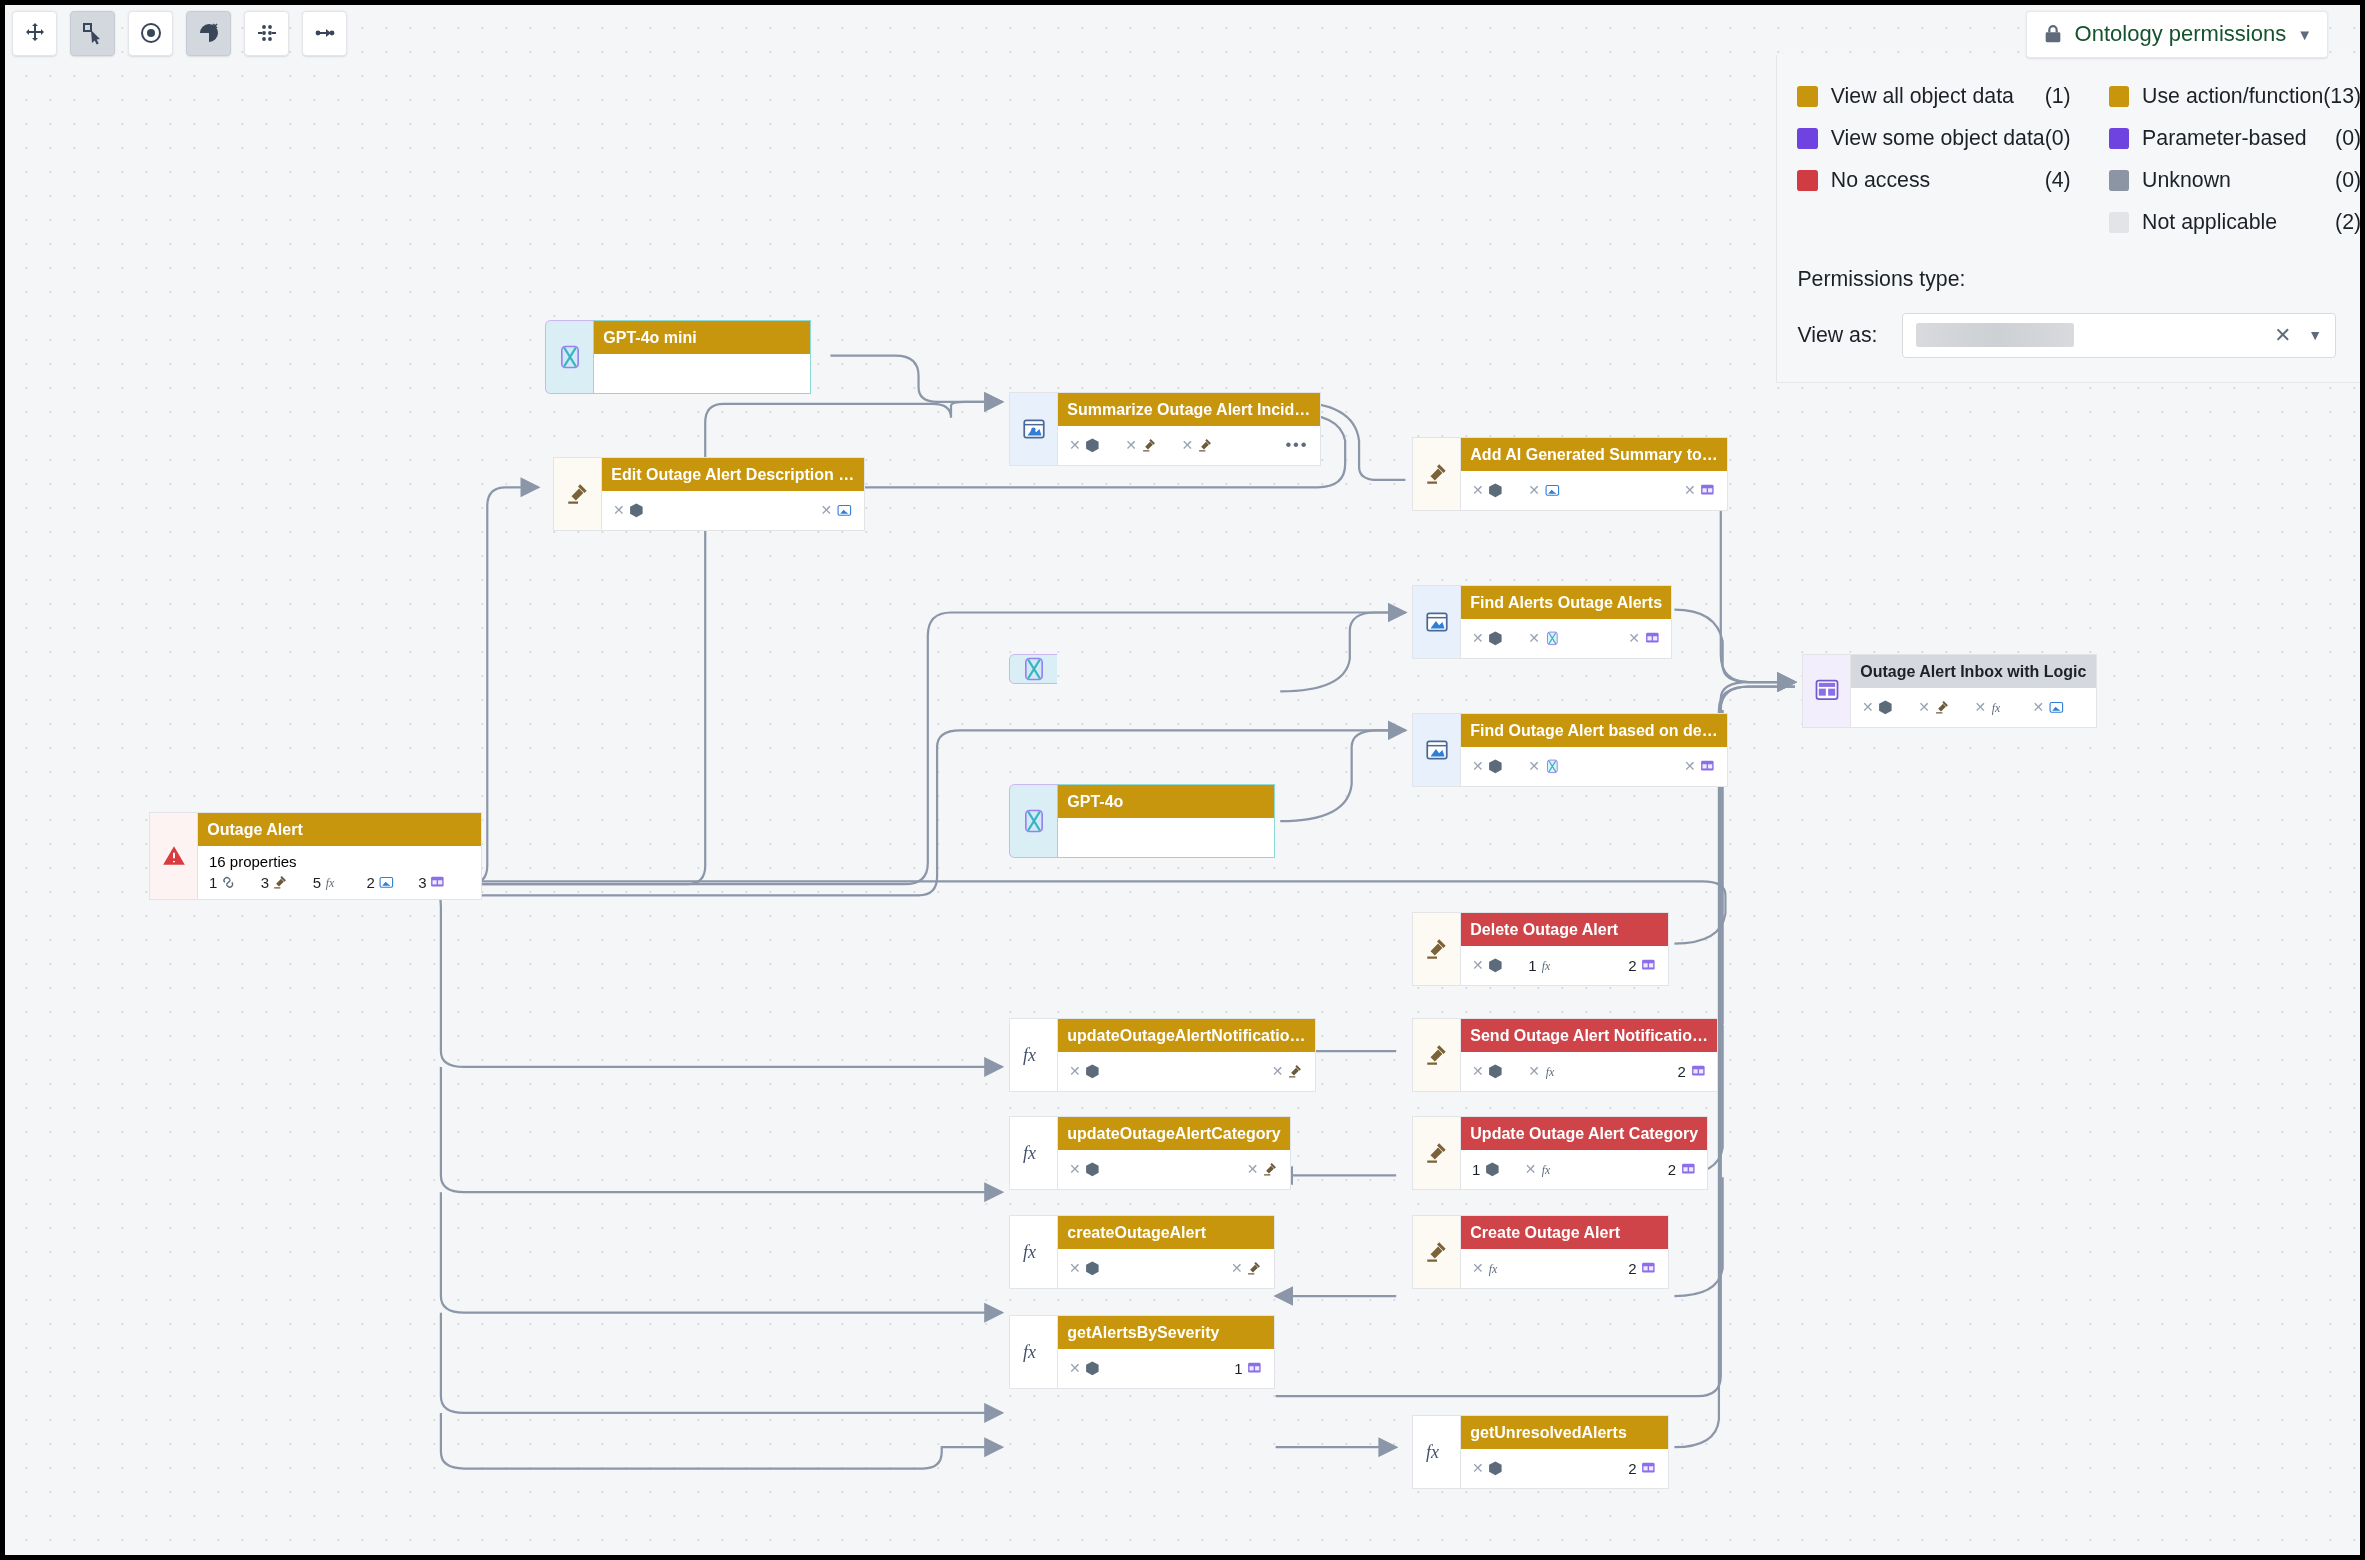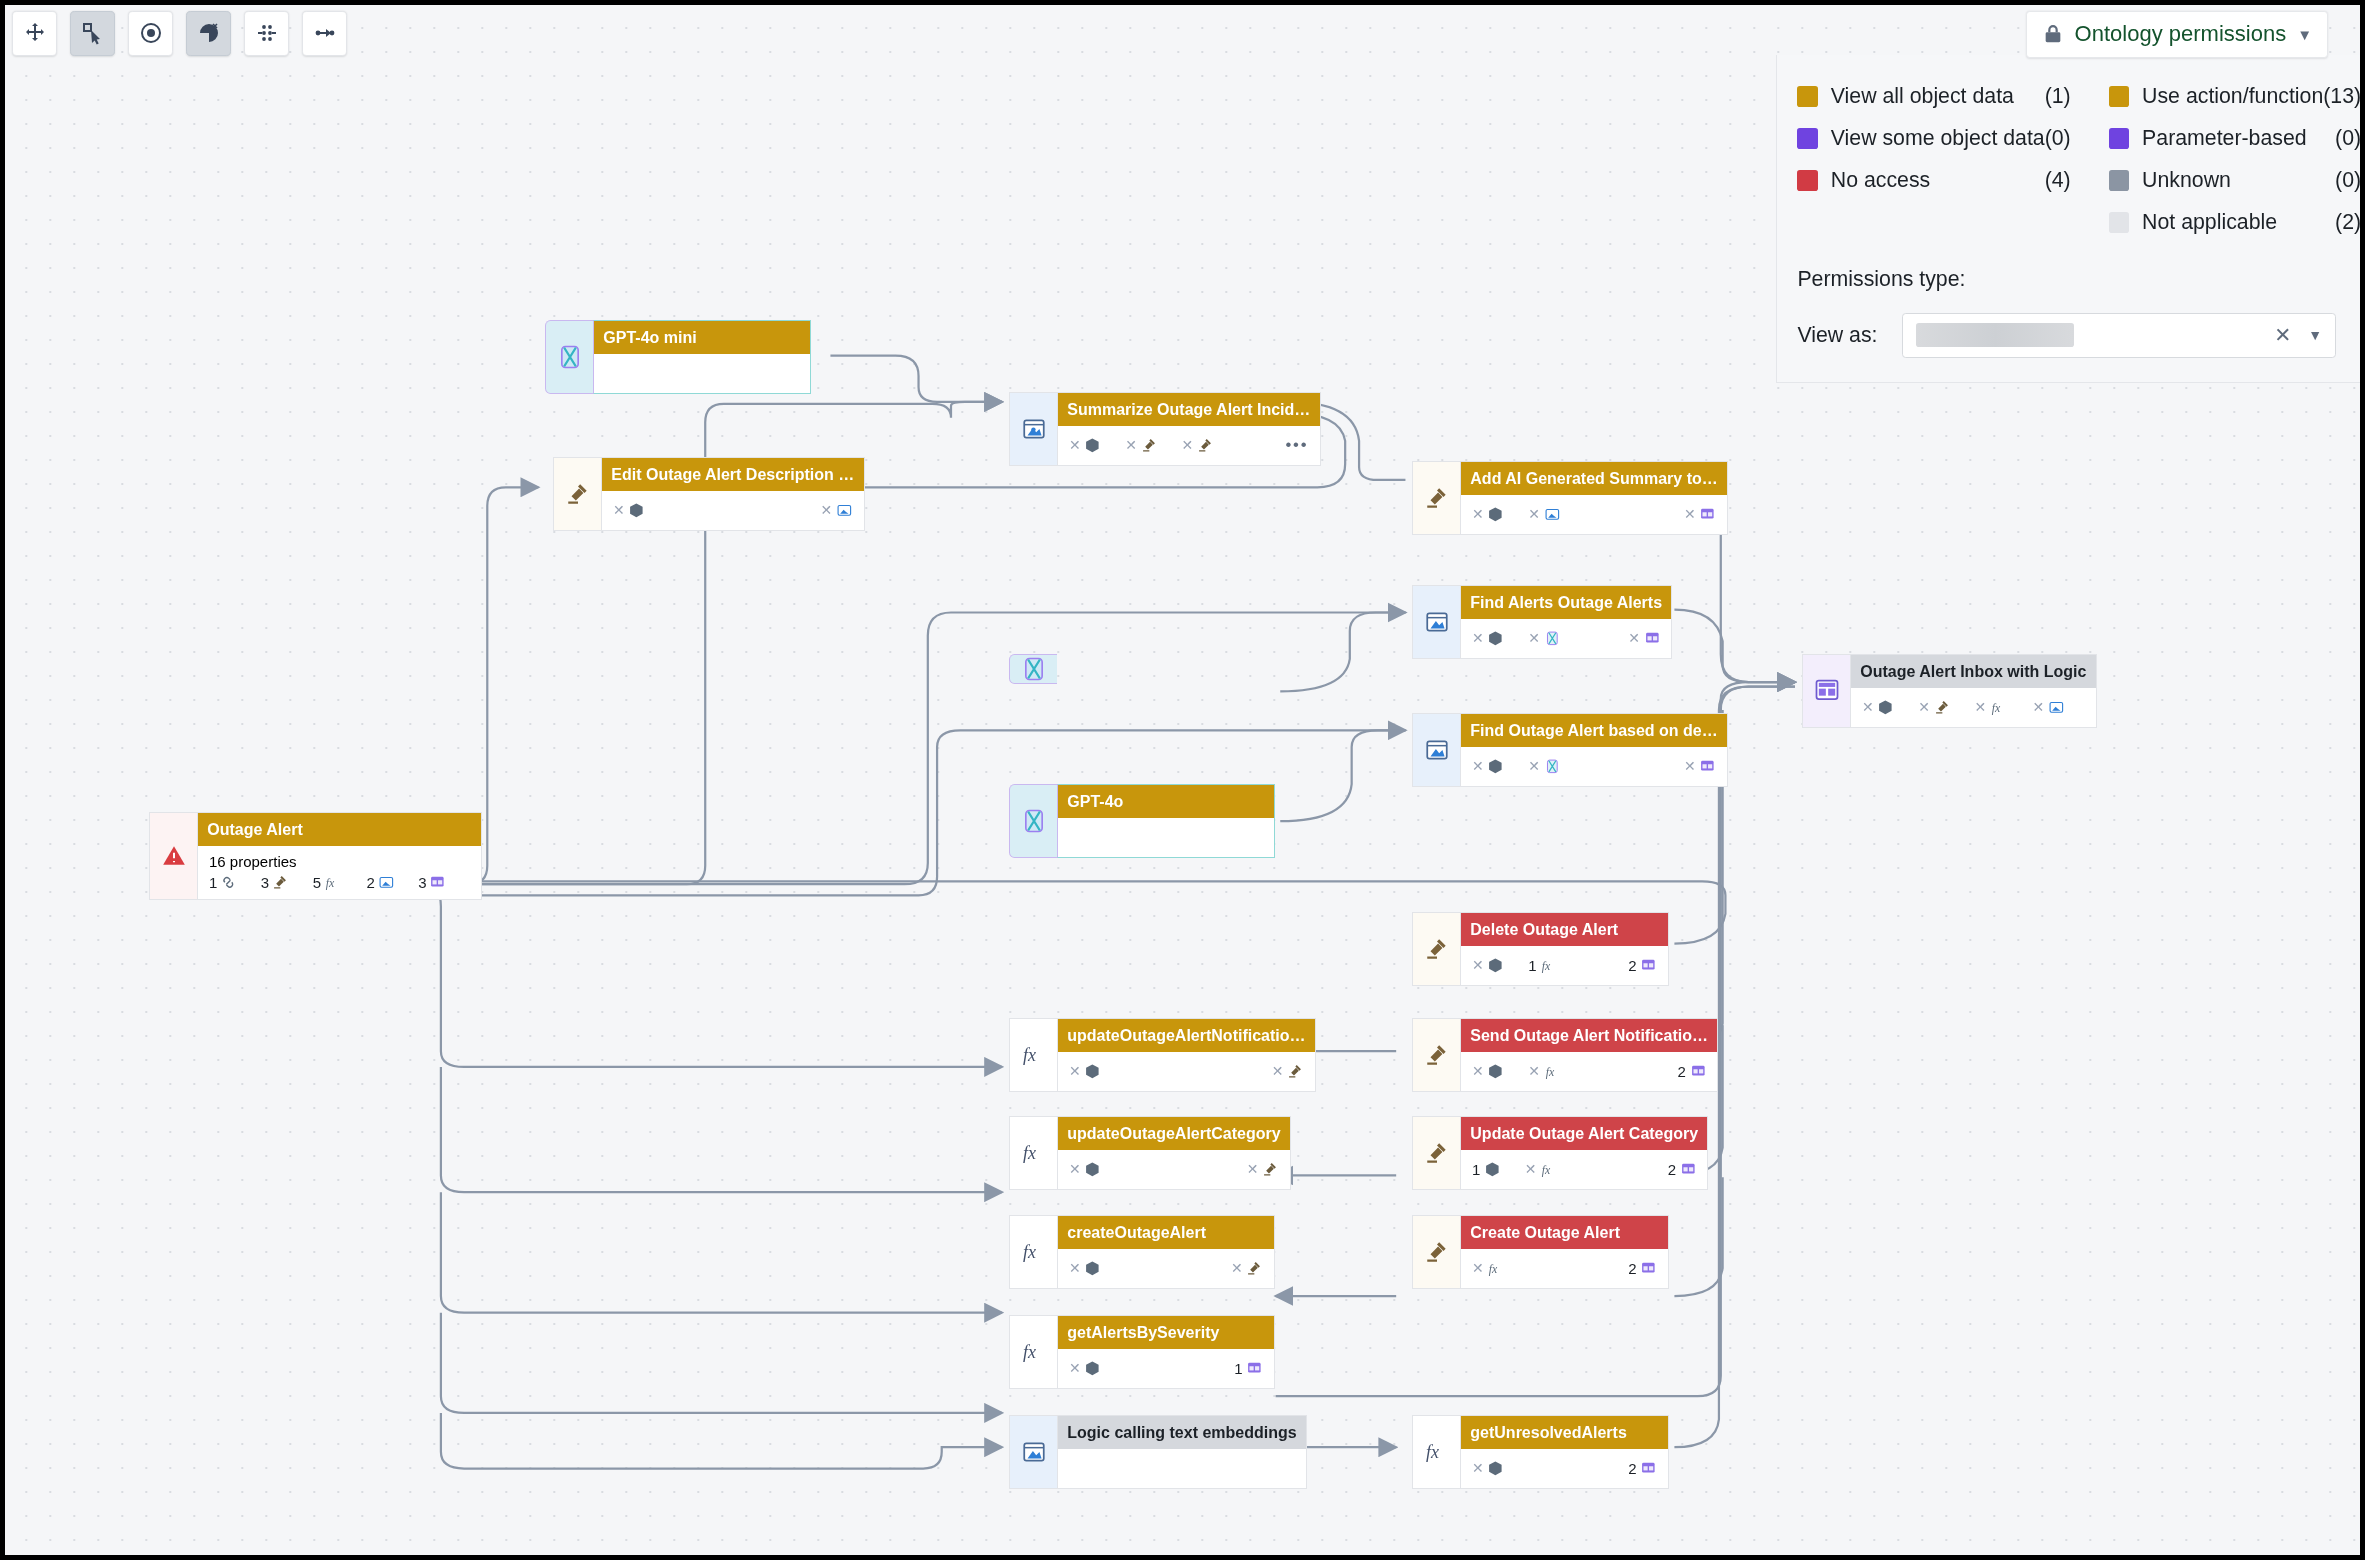--- a/index.html
+++ b/index.html
@@ -350,21 +350,21 @@
           <span class="xm">✕</span>
           <svg class="ic" width="16.7" height="16.7" viewBox="0 0 24 24">
             <rect x="3" y="5" width="18" height="14" rx="2" fill="#fff" stroke="#2f7fd6" stroke-width="1.6"></rect>
             <path d="M6 17 L11 11 L14 14 L18 17z" fill="#2f7fd6"></path>
           </svg>
         </span>
       </div>
     </div>
   </div>
 
-  <div class="node" style="left:1407px;top:456px;width:257px;">
+  <div class="node" style="left:1407px;top:432px;width:257px;">
     <div class="gutter">
       <svg class="ic" width="26" height="26" viewBox="0 0 24 24">
           <path fill="#7b6239" d="M3 19h9v2H3zM6 14l7-7 4 4-7 7zM14 3l6 6-2 2-6-6z"></path>
         </svg>
     </div>
     <div class="body">
       <div class="hdr gold">Add AI Generated Summary to…</div>
       <div class="sub">
         <span class="chip">
           <span class="xm">✕</span>
@@ -795,33 +795,20 @@
           <svg class="ic" width="16.7" height="16.7" viewBox="0 0 24 24">
             <rect x="3" y="4" width="18" height="14" rx="2" fill="#8b6fe8"></rect>
             <rect x="5" y="9" width="6" height="6" fill="#fff" opacity=".85"></rect>
             <rect x="13" y="9" width="6" height="6" fill="#fff" opacity=".85"></rect>
           </svg>
         </span>
       </div>
     </div>
   </div>
 
-  <div class="node" style="left:1004px;top:1410px;width:266px;">
-    <div class="gutter blue">
-      <svg class="ic" width="26" height="26" viewBox="0 0 24 24">
-        <rect x="3" y="4" width="18" height="16" rx="2" fill="#fff" stroke="#4a6a95" stroke-width="1.6"></rect>
-        <path d="M3 8h18" stroke="#4a6a95" stroke-width="1.4"></path>
-        <path d="M6 18 L11 11 L14 15 L17 12 L19 18z" fill="#2f7fd6"></path>
-      </svg>
-    </div>
-    <div class="body">
-      <div class="hdr grey">Logic calling text embeddings</div>
-      <div class="blank"></div>
-    </div>
-  </div>
 
   <div class="node" style="left:1407px;top:1410px;width:257px;">
     <div class="gutter" style="background:#fff;">
       <svg class="ic" width="28" height="24" viewBox="0 0 24 24">
           <text x="1" y="18" font-family="Liberation Serif, serif" font-style="italic" font-size="18" fill="#43506a">fx</text>
         </svg>
     </div>
     <div class="body">
       <div class="hdr gold">getUnresolvedAlerts</div>
       <div class="sub">

